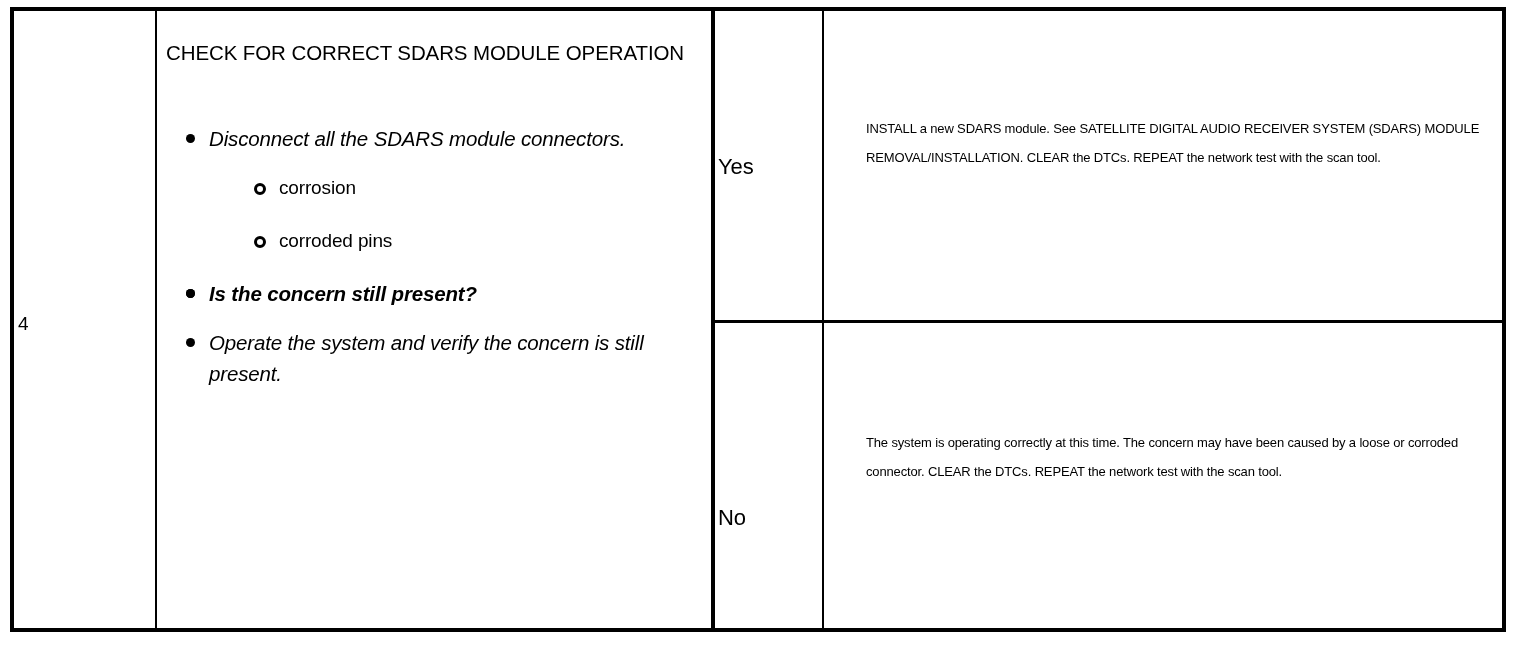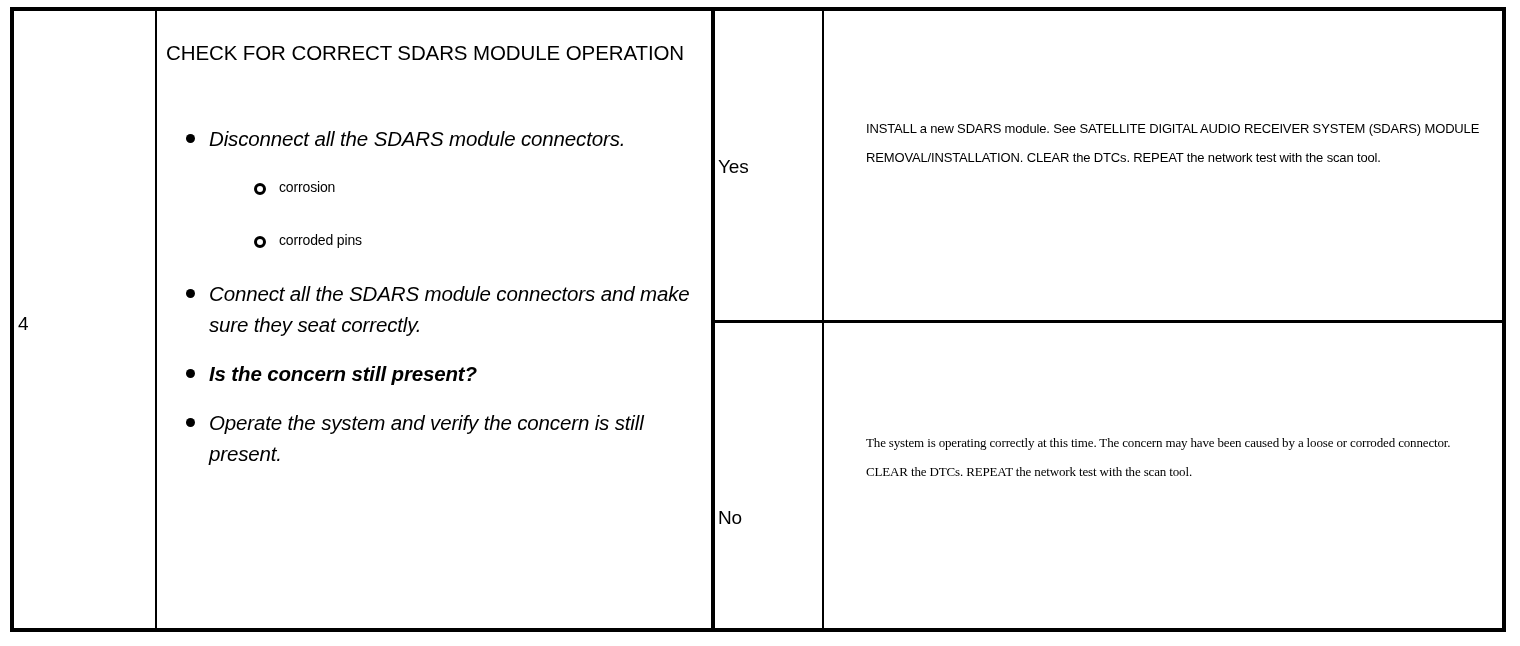--- a/index.html
+++ b/index.html
@@ -121,41 +121,41 @@
   }
   .subbullet-list {
     margin: 0;
     padding: 0;
     list-style: none;
   }
   .subbullet-item {
     position: relative;
     padding-left: 113px;
     margin-bottom: 22px;
-    font-size: 14px;
+    font-size: 19px;
     line-height: 31px;
     letter-spacing: -0.15px;
   }
   .subbullet-marker {
     position: absolute;
     left: 88px;
     top: 11px;
     width: 6px;
     height: 6px;
     border-radius: 50%;
     border: 3px solid #000000;
     background: #ffffff;
     box-sizing: content-box;
   }
 
   
   .result-label {
     position: absolute;
     left: 704px;
-    font-size: 19px;
+    font-size: 22px;
     line-height: 22px;
     letter-spacing: -0.1px;
   }
   #result-label-yes { top: 145px; }
   #result-label-no  { top: 464px; margin-top: 32px; }
 
   
   .instruction-cell {
     position: absolute;
     left: 810px;
@@ -167,21 +167,20 @@
   }
   #instruction-yes {
     top: 103px;
     padding-left: 8px;
     padding-right: 10px;
   }
   #instruction-no {
     top: 417px;
     padding-left: 8px;
     padding-right: 20px;
-    font-family: Liberation Serif, serif;
   }
 </style>
 </head>
 <body>
 
 <div id="diagnostic-table">
 
   <div class="vdiv" id="divider-step-action"></div>
   <div class="vdiv" id="divider-action-result"></div>
   <div class="vdiv" id="divider-result-instruction"></div>
@@ -210,21 +209,20 @@
           <span>corrosion</span>
         </li>
         <li class="subbullet-item">
           <span class="subbullet-marker"></span>
           <span>corroded pins</span>
         </li>
       </ul>
 
       <div class="bullet-item">
         <span class="bullet-marker"></span>
-        <span>Connect all the SDARS module connectors and make sure they seat correctly.</span>
       </div>
 
       <div class="bullet-item bold">
         <span class="bullet-marker"></span>
         <span>Is the concern still present?</span>
       </div>
 
       <div class="bullet-item">
         <span class="bullet-marker"></span>
         <span>Operate the system and verify the concern is still present.</span>

